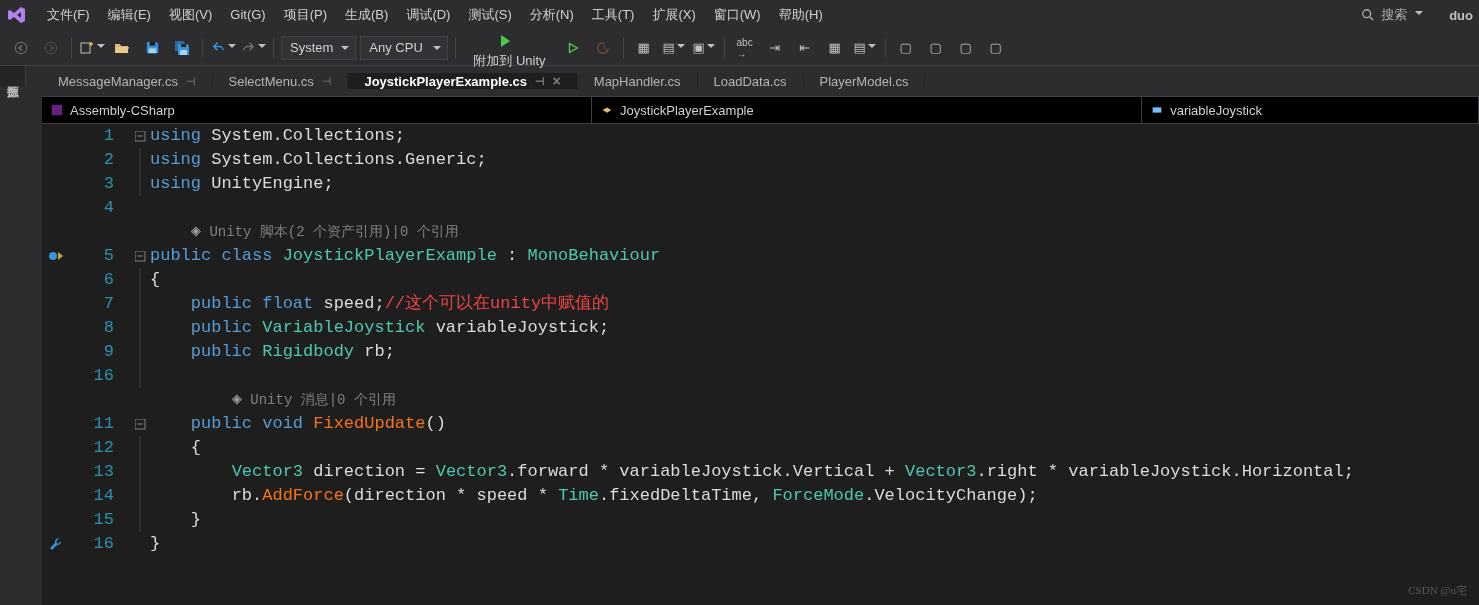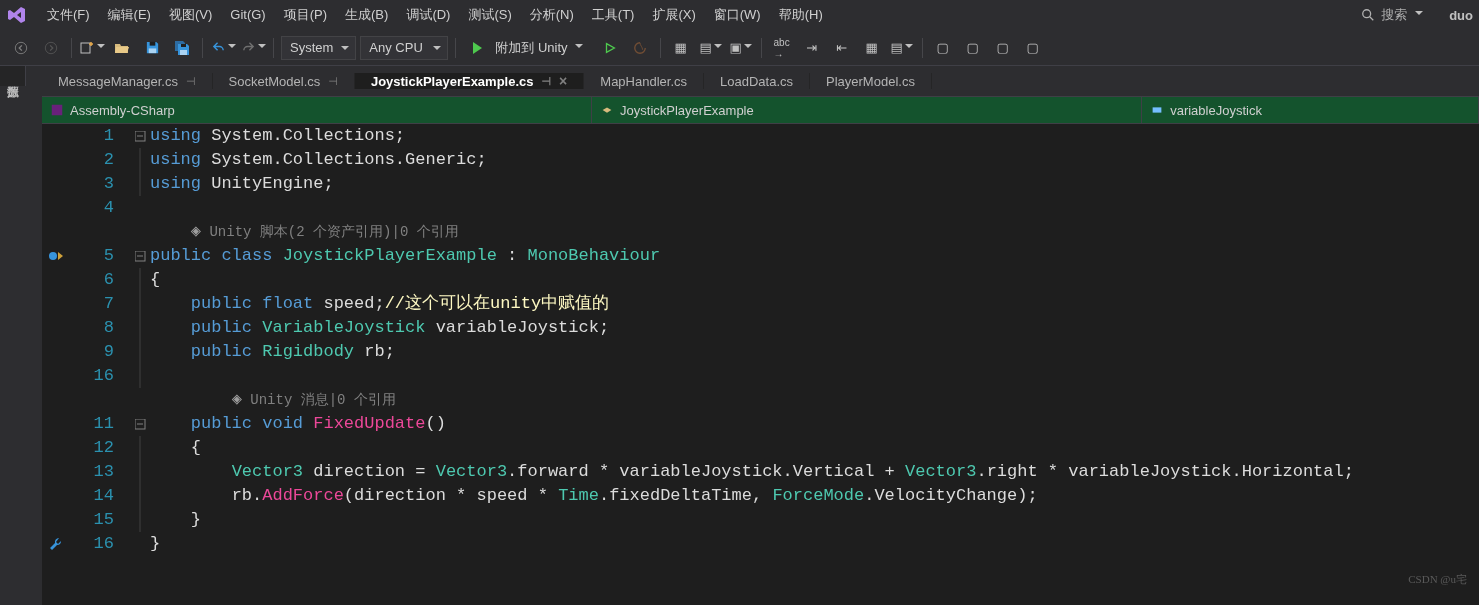--- a/index.html
+++ b/index.html
@@ -17,59 +17,59 @@
   .search { display:flex; align-items:center; gap:6px; padding:2px 8px; color:#b0b0b0; }
   .username { margin-left:18px; color:#c0c0c0; font-weight:bold; }
 
   
   .toolbar { height:36px; background:#2d2d30; border-bottom:1px solid #3f3f46; display:flex; align-items:center; padding:0 8px; gap:4px; }
   .tb-btn { width:26px; height:26px; display:flex; align-items:center; justify-content:center; color:#c0c0c0; cursor:pointer; border-radius:2px; }
   .tb-sep { width:1px; height:20px; background:#46464a; margin:0 3px; }
   .tb-dd { background:#333337; border:1px solid #434346; height:24px; padding:0 22px 0 8px; display:flex; align-items:center; color:#d0d0d0; position:relative; min-width:72px; }
   .tb-dd.anycpu { min-width:88px; }
   .tb-dd::after { content:""; position:absolute; right:6px; top:9px; border:4px solid transparent; border-top-color:#c0c0c0; }
-  .run-btn { display:flex; align-items:center; gap:5px; padding:0 10px; height:26px; color:#d0d0d0; cursor:pointer; }
+  .run-btn { display:flex; align-items:center; gap:5px; padding:0 10px; height:26px; color:#d0d0d0; cursor:pointer;flex-direction:column; }
   .run-btn .tri { width:0;height:0;border:6px solid transparent;border-left:9px solid #4ec94e;margin-right:2px; }
   .caret-down { width:0;height:0;border:4px solid transparent;border-top-color:#c0c0c0; margin-left:2px; }
 
   
   .tabs-row { height:30px; background:#2d2d30; display:flex; align-items:center; }
   .doc-tab { display:flex; align-items:center; padding:0 16px; color:#b4b4b4; border-right:1px solid #252526; cursor:pointer; gap:8px; }
   .doc-tab.active { background:#1e1e1e; color:#ffffff; font-weight:bold; }
   .doc-tab .pin { font-size:11px; color:#808080; }
   .doc-tab .close { color:#808080; font-size:14px; }
 
   
-  .navbar { height:28px; background:#14532d; border-top:1px solid #3f3f46; border-bottom:1px solid #3f3f46; display:flex; margin-left:42px;}
+  .navbar { height:28px; background:#000000; border-top:1px solid #3f3f46; border-bottom:1px solid #3f3f46; display:flex; margin-left:42px;}
   .nav-cell { flex:1; display:flex; align-items:center; padding:0 8px; border-right:1px solid #3f3f46; gap:6px; color:#d0d0d0;}
   .nav-cell .ico { width:14px; height:14px; }
 
   
   .vsidebar { position:absolute; left:0; top:66px; width:42px; bottom:0; background:#2d2d30; }
   .vtab { writing-mode:vertical-rl; padding:10px 4px; color:#c0c0c0; background:#252526; border-right:1px solid #3f3f46; font-size:12px; text-align:center; }
 
   
   .editor { position:absolute; left:42px; right:0; top:124px; bottom:0; background:#1e1e1e; display:flex; font-family:Consolas,"Courier New",monospace; font-size:17px; }
   .margin-glyph { width:28px; background:#1e1e1e; }
   .glyph { height:24px; display:flex; align-items:center; justify-content:center; }
   .gutter { width:60px; text-align:right; padding-right:16px; color:#2b91af; line-height:24px; }
   .gutter div { height:24px; }
   .fold { width:20px; }
   .fold div { height:24px; display:flex; align-items:center; justify-content:center; color:#808080; }
   .code { flex:1; line-height:24px; white-space:pre; }
   .code .r { height:24px; }
   .kw { color:#569cd6; }
   .type { color:#4ec9b0; }
-  .cmt { color:#fef9c3; }
+  .cmt { color:#ef4444; }
   .id { color:#dcdcdc; }
-  .fn { color:#ec4899;margin-top:38px; }
+  .fn { color:#f97316;margin-top:38px; }
   .hint { color:#808080; font-size:14px; }
   .hint-ico { color:#9e9e9e; }
   .pun { color:#dcdcdc; }
-  .watermark { position:absolute; right:12px; bottom:18px; color:#5a5a5a; font-size:11px; font-family:"Segoe UI"; }
+  .watermark { position:absolute; right:12px; bottom:7px; color:#5a5a5a; font-size:11px; font-family:"Segoe UI"; }
   svg { display:block; }
 </style>
 </head>
 <body>
 
 <div class="menubar">
   <div class="logo">
     <svg width="20" height="20" viewBox="0 0 20 20">
         <path fill="#b084eb" d="M14 2l4 2v12l-4 2-7-6-4 3-2-1V6l2-1 4 3 7-6zM5 10l2-1v2l-2-1zm9 3V7l-4 3 4 3z"></path>
       </svg>
@@ -188,21 +188,21 @@
 </div>
 
 <div class="tabs-row">
   <div style="width:42px"></div>
   <div id="doc-tabs" style="display:flex">
       <div class="doc-tab">
         <span>MessageManager.cs</span>
         <span class="pin">⊣</span>
       </div>
       <div class="doc-tab">
-        <span>SocketModel.cs</span>
+        <span>SelectMenu.cs</span>
         <span class="pin">⊣</span>
       </div>
       <div class="doc-tab active">
         <span>JoystickPlayerExample.cs</span>
         <span class="pin">⊣</span>
         <span class="close">×</span>
       </div>
       <div class="doc-tab">
         <span>MapHandler.cs</span>
       </div>

